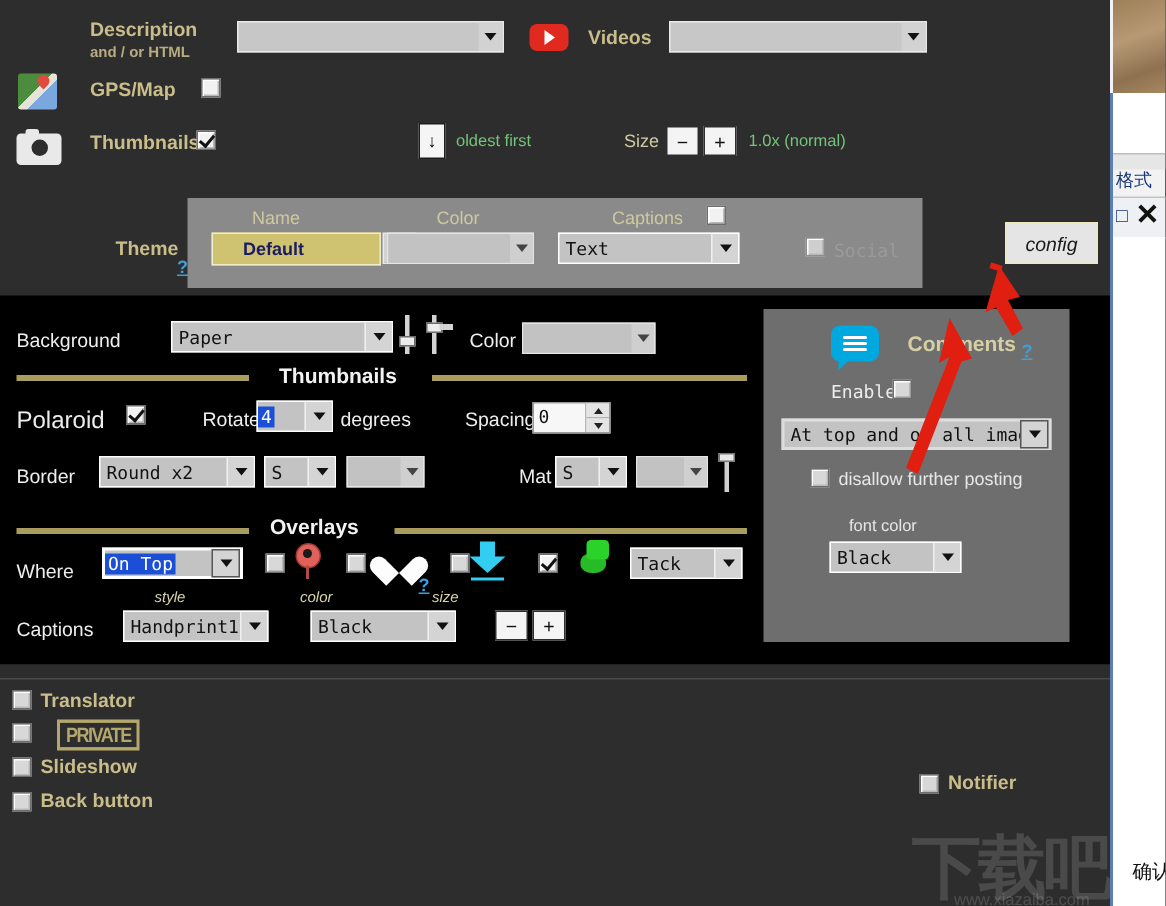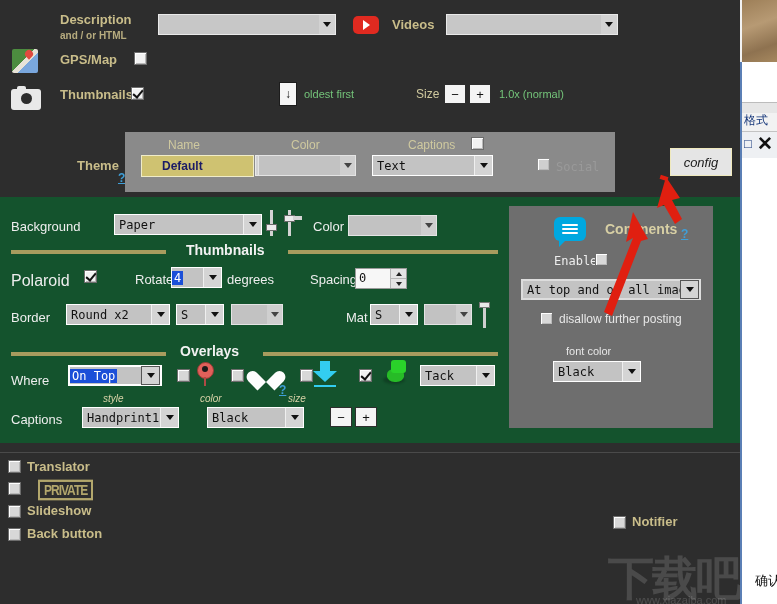--- a/index.html
+++ b/index.html
@@ -72,21 +72,21 @@
 
   .sortbtn{width:18px;height:24px;background:#f5f5f5;border:1px solid #1c1c1c;display:flex;
       align-items:center;justify-content:center;color:#111;font-size:12px;box-sizing:border-box;cursor:pointer;}
 
   
   .themeband{position:absolute;left:125px;top:132px;width:490px;height:60px;background:#8a8a8a;}
   .themename{display:inline-flex;height:22px;width:113px;background:#cfc271;border:1px solid #f0ecc8;box-sizing:border-box;align-items:center;cursor:pointer;}
   .themename .val{flex:1;padding:0 20px;color:#1b1b66;font-size:12px;font-weight:bold;}
 
   
-  .panel{position:absolute;left:0;top:197px;width:740px;height:246px;background:#14532d;}
+  .panel{position:absolute;left:0;top:197px;width:740px;height:246px;background:#000000;}
   .sectitle{color:#f2f2f2;font-weight:bold;font-size:14px;}
 
   
   .comments{position:absolute;left:509px;top:206px;width:204px;height:222px;background:#6e6e6e;}
   .bubble{width:32px;height:24px;background:#00a8e0;border-radius:6px;position:relative;
       display:flex;flex-direction:column;align-items:center;justify-content:center;gap:2px;}
   .bubble i{display:block;width:16px;height:2px;background:#fff;border-radius:1px;}
   .bubble:after{content:"";position:absolute;left:5px;bottom:-6px;border-top:8px solid #00a8e0;
       border-right:8px solid transparent;}
 

